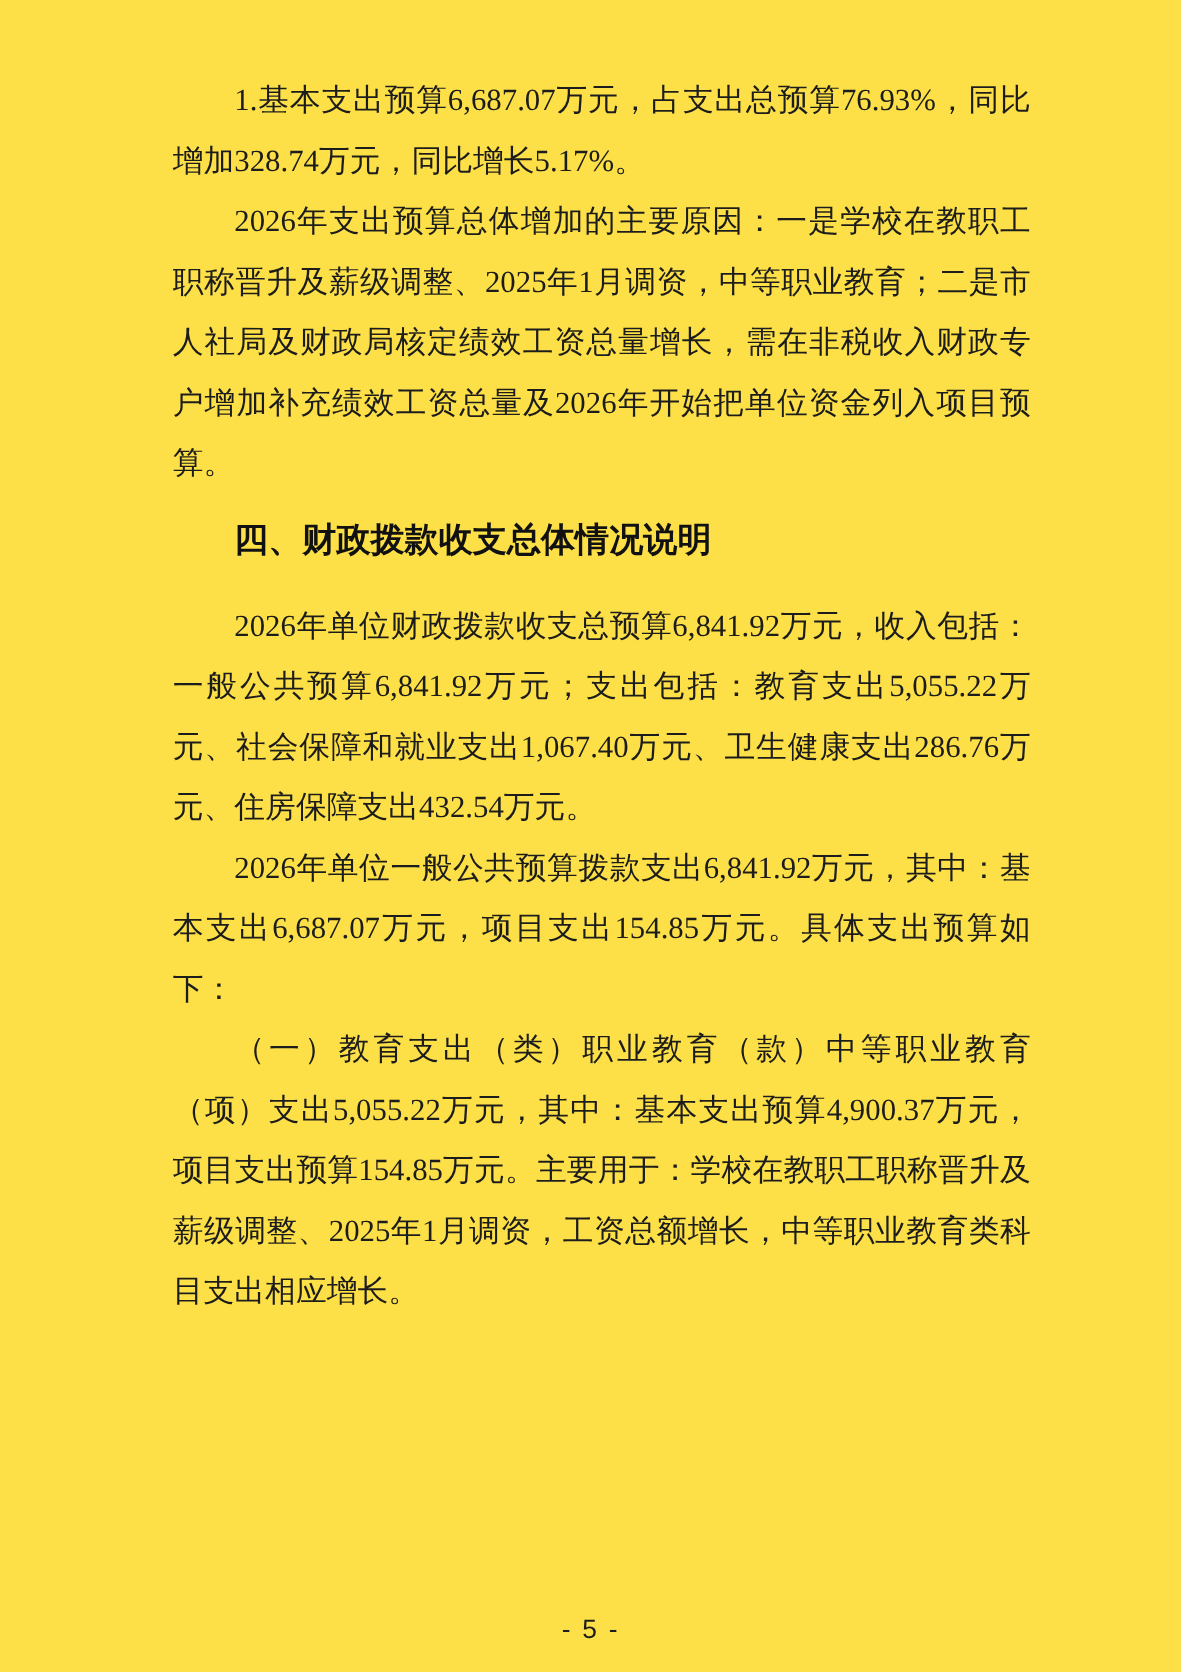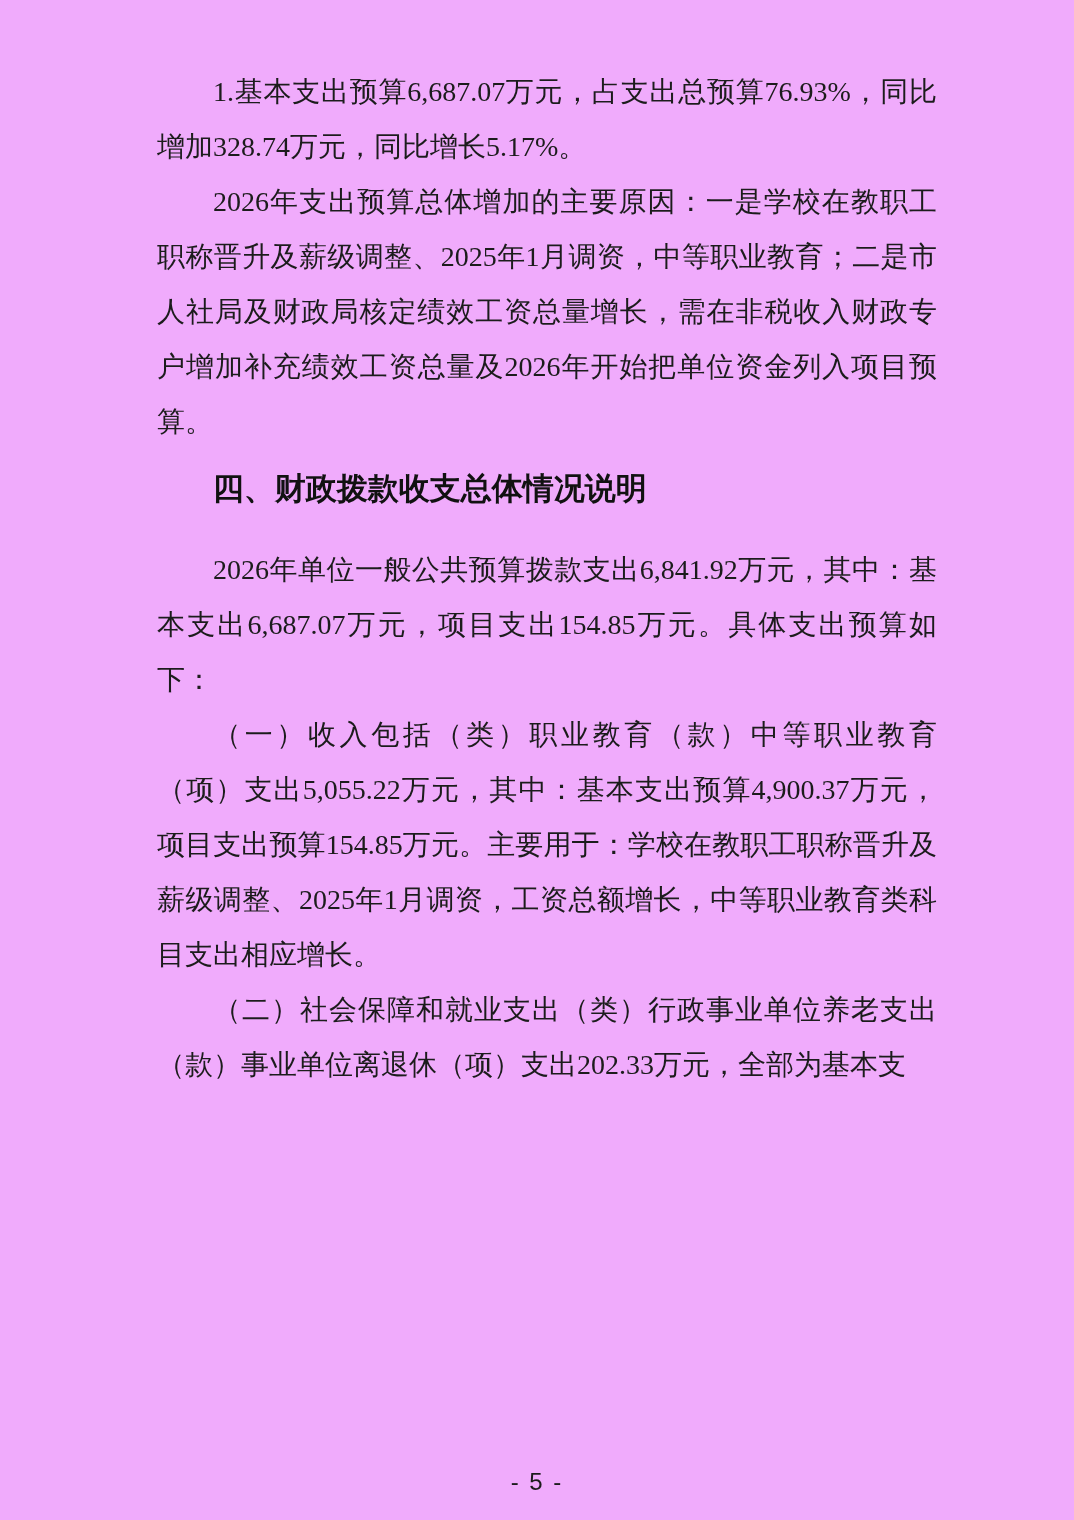--- a/index.html
+++ b/index.html
@@ -4,21 +4,21 @@
 <style>
   html, body {
     margin: 0;
     padding: 0;
     background: #ffffff;
   }
   .page {
     position: relative;
     width: 1074px;
     height: 1520px;
-    background: #f0abfc;
+    background: #fde047;
     color: #1c1c1c;
     overflow: hidden;
   }
   .content {
     position: absolute;
     top: 64px;
     left: 157px;
     width: 780px;
   }
   .body-text {
@@ -26,21 +26,21 @@
     font-family: "Liberation Serif", "DejaVu Serif", serif;
     font-size: 28px;
     line-height: 55px;
     text-align: justify;
     text-indent: 2em;
     letter-spacing: 0;
     color: #1c1c1c;
   }
   .section-heading {
     margin: 14px 0 24px 0;
-    font-family: Liberation Mono, monospace;
+    font-family: Liberation Serif, serif;
     font-size: 31px;
     font-weight: bold;
     line-height: 55px;
     text-indent: 1.8em;
     color: #111111;
     white-space: nowrap;
   }
   .page-footer {
     position: absolute;
     left: 0;
@@ -54,18 +54,18 @@
   }
 </style>
 </head>
 <body>
 
 <div class="page">
   <div class="content">
     <p class="body-text">1.基本支出预算6,687.07万元，占支出总预算76.93%，同比增加328.74万元，同比增长5.17%。</p>
     <p class="body-text">2026年支出预算总体增加的主要原因：一是学校在教职工职称晋升及薪级调整、2025年1月调资，中等职业教育；二是市人社局及财政局核定绩效工资总量增长，需在非税收入财政专户增加补充绩效工资总量及2026年开始把单位资金列入项目预算。</p>
     <h2 class="section-heading">四、财政拨款收支总体情况说明</h2>
+    <p class="body-text">2026年单位财政拨款收支总预算6,841.92万元，收入包括：一般公共预算6,841.92万元；支出包括：教育支出5,055.22万元、社会保障和就业支出1,067.40万元、卫生健康支出286.76万元、住房保障支出432.54万元。</p>
     <p class="body-text">2026年单位一般公共预算拨款支出6,841.92万元，其中：基本支出6,687.07万元，项目支出154.85万元。具体支出预算如下：</p>
-    <p class="body-text">（一）收入包括（类）职业教育（款）中等职业教育（项）支出5,055.22万元，其中：基本支出预算4,900.37万元，项目支出预算154.85万元。主要用于：学校在教职工职称晋升及薪级调整、2025年1月调资，工资总额增长，中等职业教育类科目支出相应增长。</p>
-    <p class="body-text">（二）社会保障和就业支出（类）行政事业单位养老支出（款）事业单位离退休（项）支出202.33万元，全部为基本支</p>
+    <p class="body-text">（一）教育支出（类）职业教育（款）中等职业教育（项）支出5,055.22万元，其中：基本支出预算4,900.37万元，项目支出预算154.85万元。主要用于：学校在教职工职称晋升及薪级调整、2025年1月调资，工资总额增长，中等职业教育类科目支出相应增长。</p>
   </div>
   <div class="page-footer">- 5 -</div>
 </div>
 
 </body></html>

